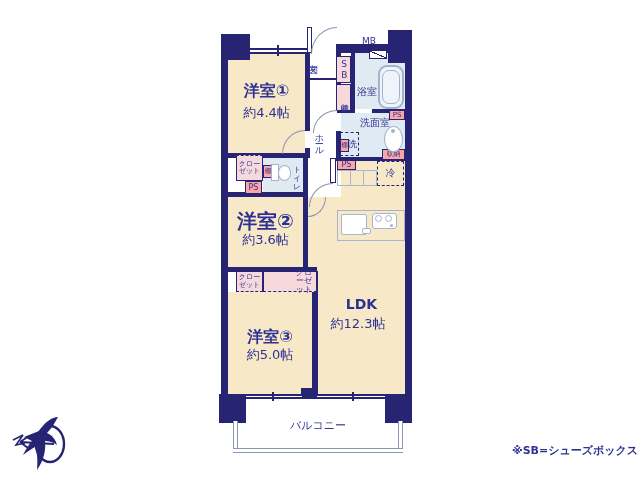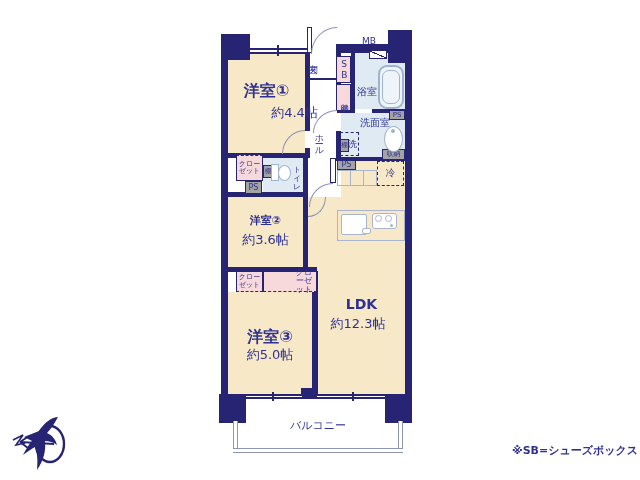--- a/index.html
+++ b/index.html
@@ -10,21 +10,21 @@
   body{background:#fff;font-family:"DejaVu Sans","Liberation Sans",sans-serif;}
   #stage{position:relative;width:640px;height:480px;background:#fff;overflow:hidden;}
   .abs{position:absolute;box-sizing:border-box;}
   .wall{position:absolute;background:var(--navy);box-sizing:border-box;}
   .room{position:absolute;box-sizing:border-box;}
   .beige{background:var(--beige);} .wet{background:var(--wet);}
   .win{position:absolute;background:#fff;border-top:2px solid var(--navy);border-bottom:2px solid var(--navy);box-sizing:border-box;}
   .tick{position:absolute;background:var(--navy);}
   .pinkbox{position:absolute;background:var(--pink);border:1.5px solid var(--navy);box-sizing:border-box;
            display:flex;align-items:center;justify-content:center;color:var(--ink);line-height:1.05;text-align:center;}
-  .wbox{position:absolute;background:#a3a3a3;border:1.2px solid var(--navy);box-sizing:border-box;
+  .wbox{position:absolute;background:#fca5a5;border:1.2px solid var(--navy);box-sizing:border-box;
         display:flex;align-items:center;justify-content:center;color:var(--ink);line-height:1;}
   .dashbox{position:absolute;border:1.2px dashed var(--navy);box-sizing:border-box;
            display:flex;align-items:center;justify-content:center;color:var(--ink);}
   .lbl{position:absolute;color:var(--ink);line-height:1.15;white-space:pre-line;}
   .ctr{display:flex;align-items:center;justify-content:center;text-align:center;}
   .v{writing-mode:vertical-rl;text-orientation:upright;letter-spacing:1px;}
   .arc{position:absolute;box-sizing:border-box;border:0 solid var(--arc);}
   .arc.tl{border-top:1.5px solid var(--arc);border-left:1.5px solid var(--arc);border-top-left-radius:100% 100%;}
   .arc.br{border-bottom:1.5px solid var(--arc);border-right:1.5px solid var(--arc);border-bottom-right-radius:100% 100%;}
   .leaf{position:absolute;background:#fff;border:1px solid var(--navy);box-sizing:border-box;}
@@ -148,22 +148,22 @@
   <div class="arc tl" style="left:313px;top:110px;width:24px;height:23px;"></div>
   <div class="leaf" style="left:330px;top:158px;width:6px;height:25px;"></div>
   <div class="arc tl" style="left:309px;top:183px;width:24px;height:24px;"></div>
   <div class="arc br" style="left:308px;top:197px;width:18px;height:20px;"></div>
 
   <div class="railv" style="left:233px;top:421px;width:5px;height:30px;"></div>
   <div class="railv" style="left:398px;top:421px;width:5px;height:30px;"></div>
   <div class="railh" style="left:233px;top:448px;width:170px;height:5px;"></div>
 
   <div class="lbl ctr" style="left:228px;top:82px;width:77px;height:18px;font-size:16px;font-weight:bold;">洋室①</div>
-  <div class="lbl ctr" style="left:228px;top:106px;width:77px;height:15px;font-size:13px;padding-left:28px;">約4.4帖</div>
-  <div class="lbl ctr" style="left:228px;top:212px;width:75px;height:18px;font-size:11px;font-weight:bold;">洋室②</div>
+  <div class="lbl ctr" style="left:228px;top:106px;width:77px;height:15px;font-size:13px;">約4.4帖</div>
+  <div class="lbl ctr" style="left:228px;top:212px;width:75px;height:18px;font-size:20px;font-weight:bold;">洋室②</div>
   <div class="lbl ctr" style="left:228px;top:233px;width:75px;height:15px;font-size:13px;">約3.6帖</div>
   <div class="lbl ctr" style="left:228px;top:328px;width:84px;height:18px;font-size:16px;font-weight:bold;">洋室③</div>
   <div class="lbl ctr" style="left:228px;top:348px;width:84px;height:15px;font-size:13px;">約5.0帖</div>
   <div class="lbl ctr" style="left:318px;top:295px;width:87px;height:19px;font-size:14px;font-weight:bold;">LDK</div>
   <div class="lbl ctr" style="left:318px;top:317px;width:80px;height:15px;font-size:13px;">約12.3帖</div>
   <div class="lbl ctr" style="left:353px;top:85px;width:28px;height:13px;font-size:10px;">浴室</div>
   <div class="lbl" style="left:360px;top:117px;font-size:10px;">洗面室</div>
   <div class="lbl v" style="left:308px;top:57px;font-size:9px;">玄関</div>
   <div class="lbl v" style="left:314px;top:128px;font-size:9px;">ホール</div>
   <div class="lbl v" style="left:292px;top:161px;font-size:7.5px;letter-spacing:0;">トイレ</div>

